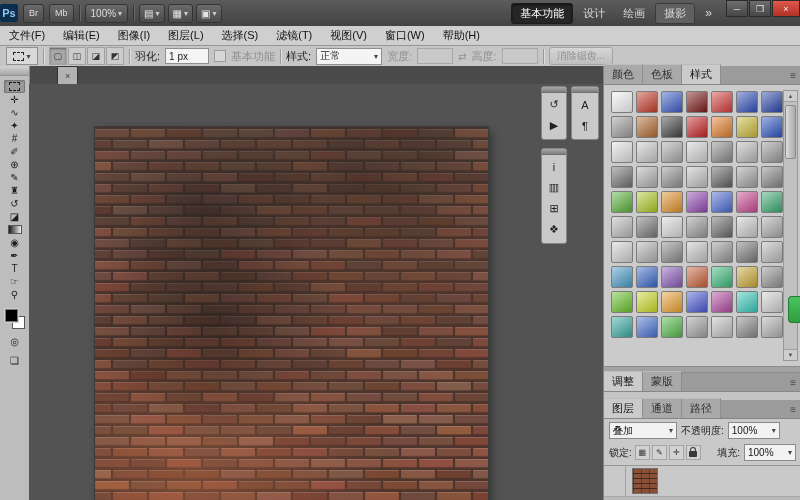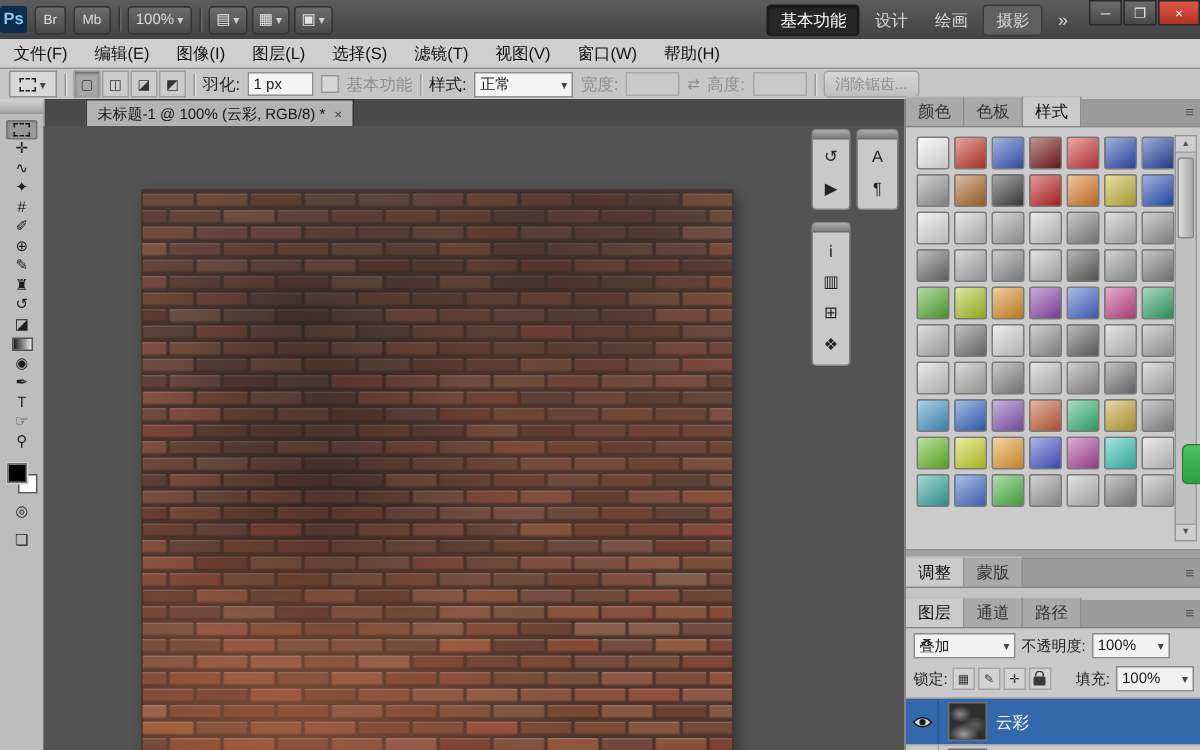--- a/index.html
+++ b/index.html
@@ -255,21 +255,20 @@
   <div class="ob-input off"></div>
   <span class="disabled" style="font-size:10px;">⇄</span>
   <span class="disabled" style="font-size:11px;">高度:</span>
   <div class="ob-input off"></div>
   <div class="ob-sep"></div>
   <div class="ob-btn off">消除锯齿...</div>
 </div>
 
 <div id="tabbar">
   <div class="doc-tab">
-    <span>未标题-1 @ 100% (云彩, RGB/8) *</span>
     <span class="tab-close">×</span>
   </div>
 </div>
 
 <div id="toolbox">
   <div class="toolbox-grip"></div>
   <div id="tools">
       <div class="tool selected">
         <div class="dashed-box" style="display: flex; align-items: center; justify-content: center;"></div>
       </div>
@@ -940,30 +939,20 @@
         </span>
       <span class="fill-group">
         <span class="plabel">填充:</span>
         <span class="sel-box pct-box">
           <span>100%</span>
           <span class="caret" style="color:#444;">▾</span>
         </span>
       </span>
     </div>
     <div id="layer-list">
-        <div class="layer-row selected">
-          <div class="eye-box">
-            <svg width="14" height="9" viewBox="0 0 14 9">
-              <path d="M1 4.5 Q 7 -1.5 13 4.5 Q 7 10.5 1 4.5 Z" fill="#ddd" stroke="#1a1a1a" stroke-width="1"></path>
-              <circle cx="7" cy="4.5" r="2.1" fill="#1a1a1a"></circle>
-            </svg>
-          </div>
-          <div class="layer-thumb thumb-clouds"></div>
-          <div class="layer-name">云彩</div>
-        </div>
         <div class="layer-row">
           <div class="eye-box"></div>
           <div class="layer-thumb thumb-bricks"></div>
         </div>
       </div>
   </div>
 </div>
 
 <div id="floating-widget"></div>
 

